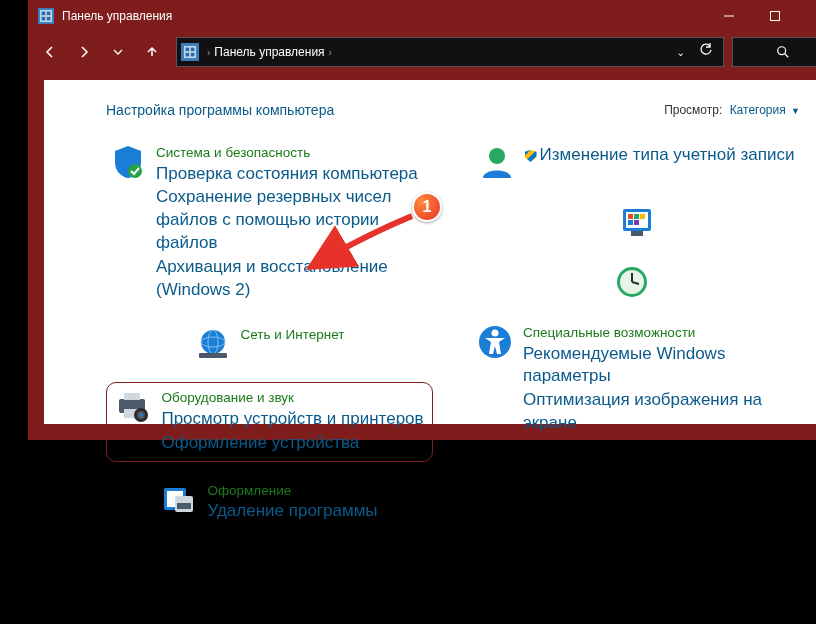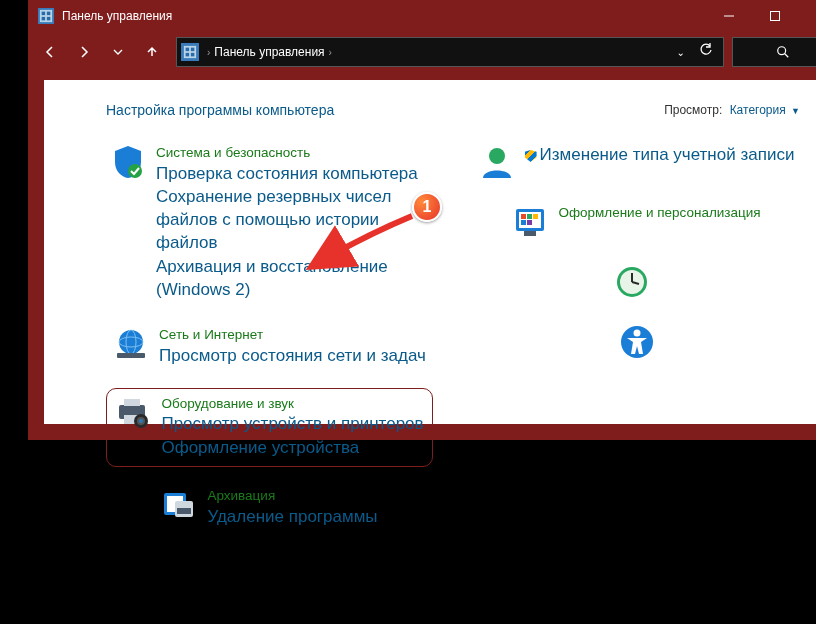--- a/index.html
+++ b/index.html
@@ -170,21 +170,20 @@
           <div class="ico">
               <svg viewBox="0 0 36 36" width="36" height="36">
                 <circle cx="18" cy="16" r="12" fill="#1b7ed6"></circle>
                 <ellipse cx="18" cy="16" rx="12" ry="5" fill="none" stroke="#7ec0f0" stroke-width="1"></ellipse>
                 <ellipse cx="18" cy="16" rx="5" ry="12" fill="none" stroke="#7ec0f0" stroke-width="1"></ellipse>
                 <rect x="4" y="27" width="28" height="5" rx="1" fill="#4a5a6a"></rect>
               </svg>
             </div>
           <div class="txts">
             <div class="cat-title">Сеть и Интернет</div>
-            <div class="sub">Просмотр состояния сети и задач</div>
           </div>
         </div>
 
         <div class="item highlight">
           <div class="ico">
               <svg viewBox="0 0 36 36" width="36" height="36">
                 <rect x="4" y="10" width="26" height="14" rx="2" fill="#4a5a6a"></rect>
                 <rect x="9" y="4" width="16" height="7" fill="#cfd8df"></rect>
                 <rect x="9" y="20" width="16" height="9" fill="#cfd8df"></rect>
                 <circle cx="26" cy="26" r="7" fill="#2a2a2a"></circle>
@@ -202,21 +201,21 @@
         <div class="item">
           <div class="ico">
               <svg viewBox="0 0 36 36" width="36" height="36">
                 <rect x="3" y="6" width="22" height="22" rx="2" fill="#1b7ed6"></rect>
                 <rect x="6" y="9" width="16" height="16" fill="#fff"></rect>
                 <rect x="14" y="14" width="18" height="16" rx="2" fill="#cfd8df"></rect>
                 <rect x="16" y="21" width="14" height="6" fill="#4a5a6a"></rect>
               </svg>
             </div>
           <div class="txts">
-            <div class="cat-title">Архивация</div>
+            <div class="cat-title">Оформление</div>
             <div class="sub">Удаление программы</div>
           </div>
         </div>
 
       </div>
 
       <div class="col">
 
         <div class="item">
           <div class="ico">
@@ -236,23 +235,20 @@
                 <rect x="4" y="5" width="28" height="22" rx="2" fill="#1b7ed6"></rect>
                 <rect x="7" y="8" width="22" height="16" fill="#fff"></rect>
                 <rect x="9" y="10" width="5" height="5" fill="#e84a2a"></rect>
                 <rect x="15" y="10" width="5" height="5" fill="#28a860"></rect>
                 <rect x="21" y="10" width="5" height="5" fill="#ffb900"></rect>
                 <rect x="9" y="16" width="5" height="5" fill="#1b7ed6"></rect>
                 <rect x="15" y="16" width="5" height="5" fill="#7a3aa8"></rect>
                 <rect x="12" y="27" width="12" height="5" fill="#4a5a6a"></rect>
               </svg>
             </div>
-          <div class="txts">
-            <div class="cat-title">Оформление и персонализация</div>
-          </div>
         </div>
 
         <div class="item">
           <div class="ico">
               <svg viewBox="0 0 36 36" width="36" height="36">
                 <circle cx="18" cy="18" r="15" fill="#28a860"></circle>
                 <circle cx="18" cy="18" r="12" fill="#e8f4e8"></circle>
                 <line x1="18" y1="18" x2="18" y2="9" stroke="#2a2a2a" stroke-width="2"></line>
                 <line x1="18" y1="18" x2="25" y2="20" stroke="#2a2a2a" stroke-width="2"></line>
               </svg>
@@ -262,20 +258,25 @@
         </div>
 
         <div class="item">
           <div class="ico">
               <svg viewBox="0 0 36 36" width="36" height="36">
                 <circle cx="18" cy="18" r="16" fill="#1b7ed6"></circle>
                 <circle cx="18" cy="9" r="3.5" fill="#fff"></circle>
                 <path d="M8 14 L28 14 L22 18 L24 30 L20 30 L18 22 L16 30 L12 30 L14 18 Z" fill="#fff"></path>
               </svg>
             </div>
+          <div class="txts">
+            <div class="cat-title">Специальные возможности</div>
+            <div class="sub">Рекомендуемые Windows параметры</div>
+            <div class="sub">Оптимизация изображения на экране</div>
+          </div>
         </div>
 
       </div>
     </div>
 
     <div class="callout">
       <div class="circle">1</div>
       <svg class="arrow" width="120" height="70">
         <defs>
             <marker id="ah" markerWidth="8" markerHeight="8" refX="6" refY="4" orient="auto">

